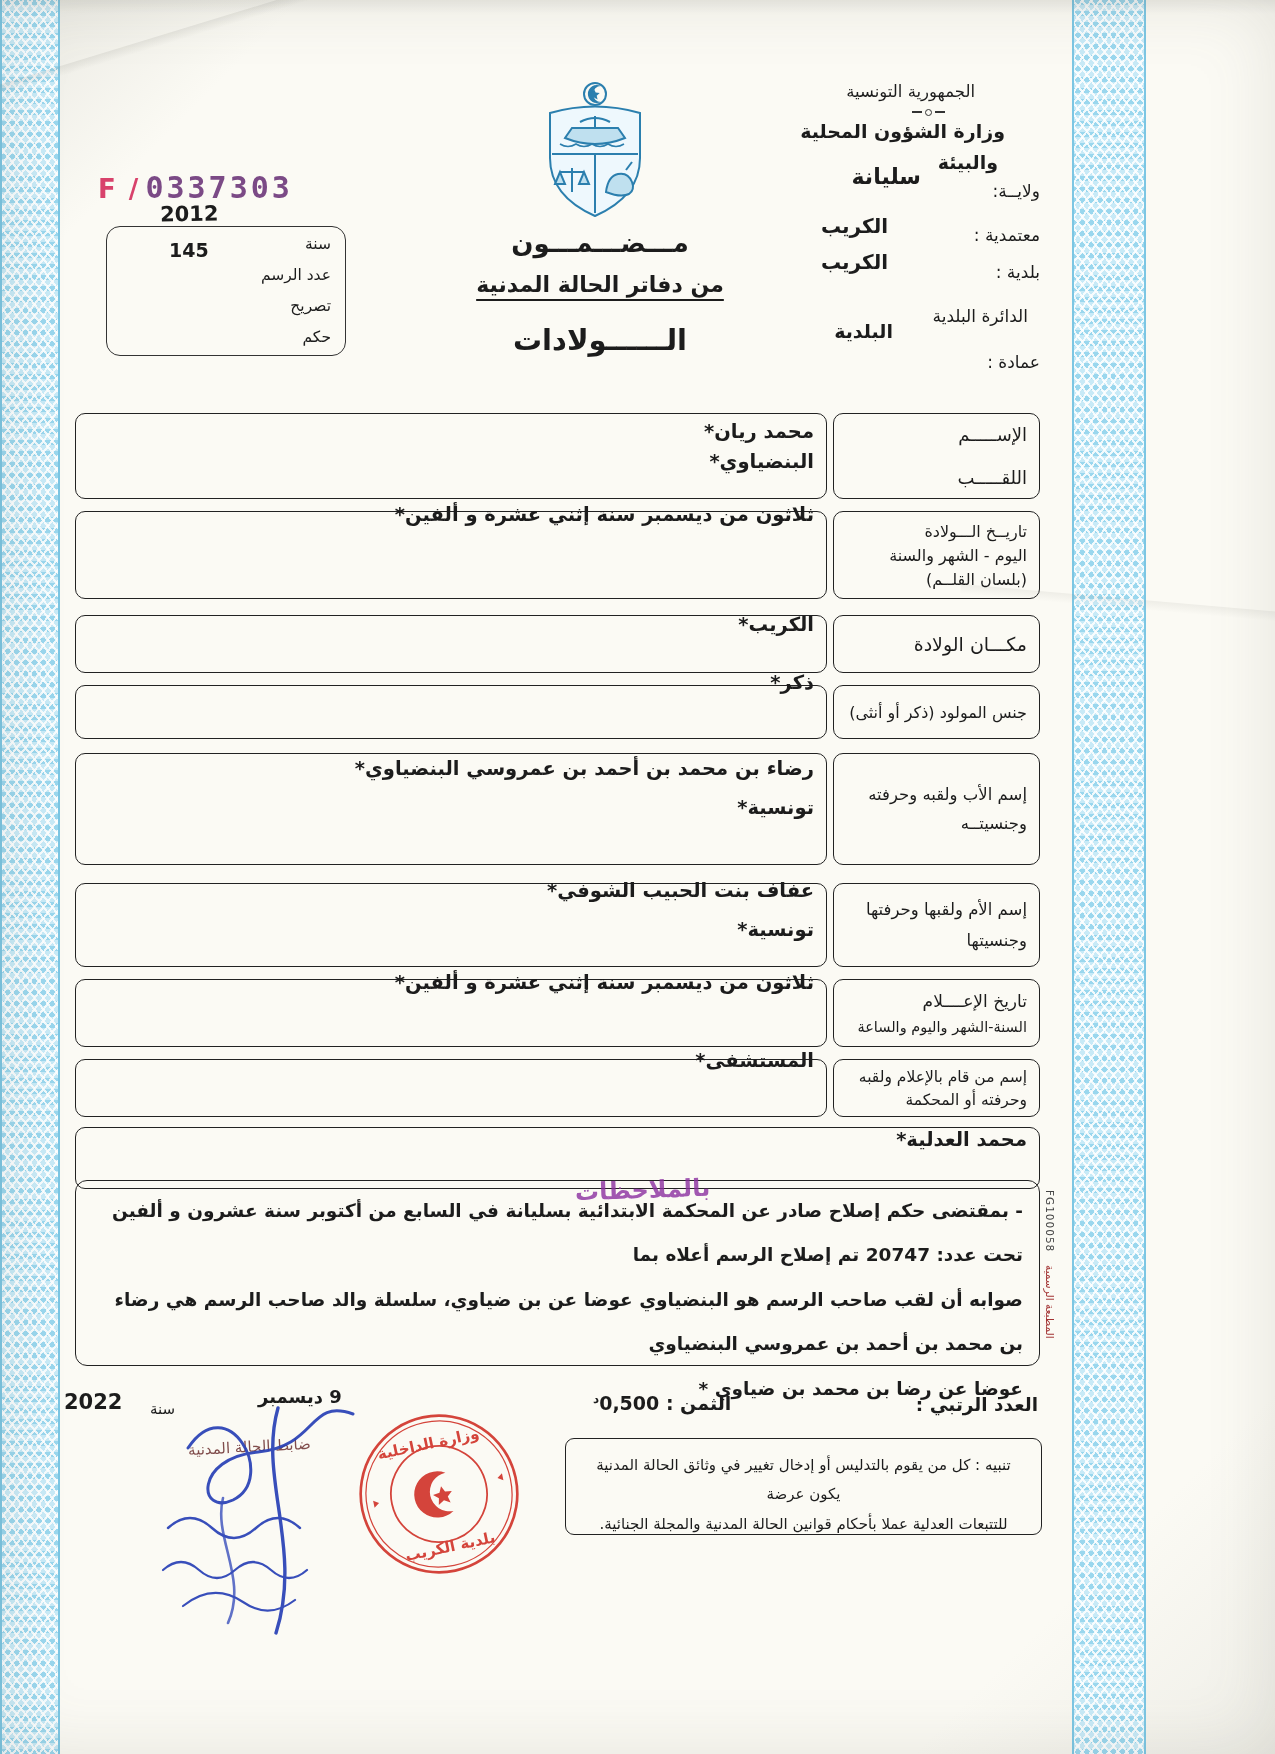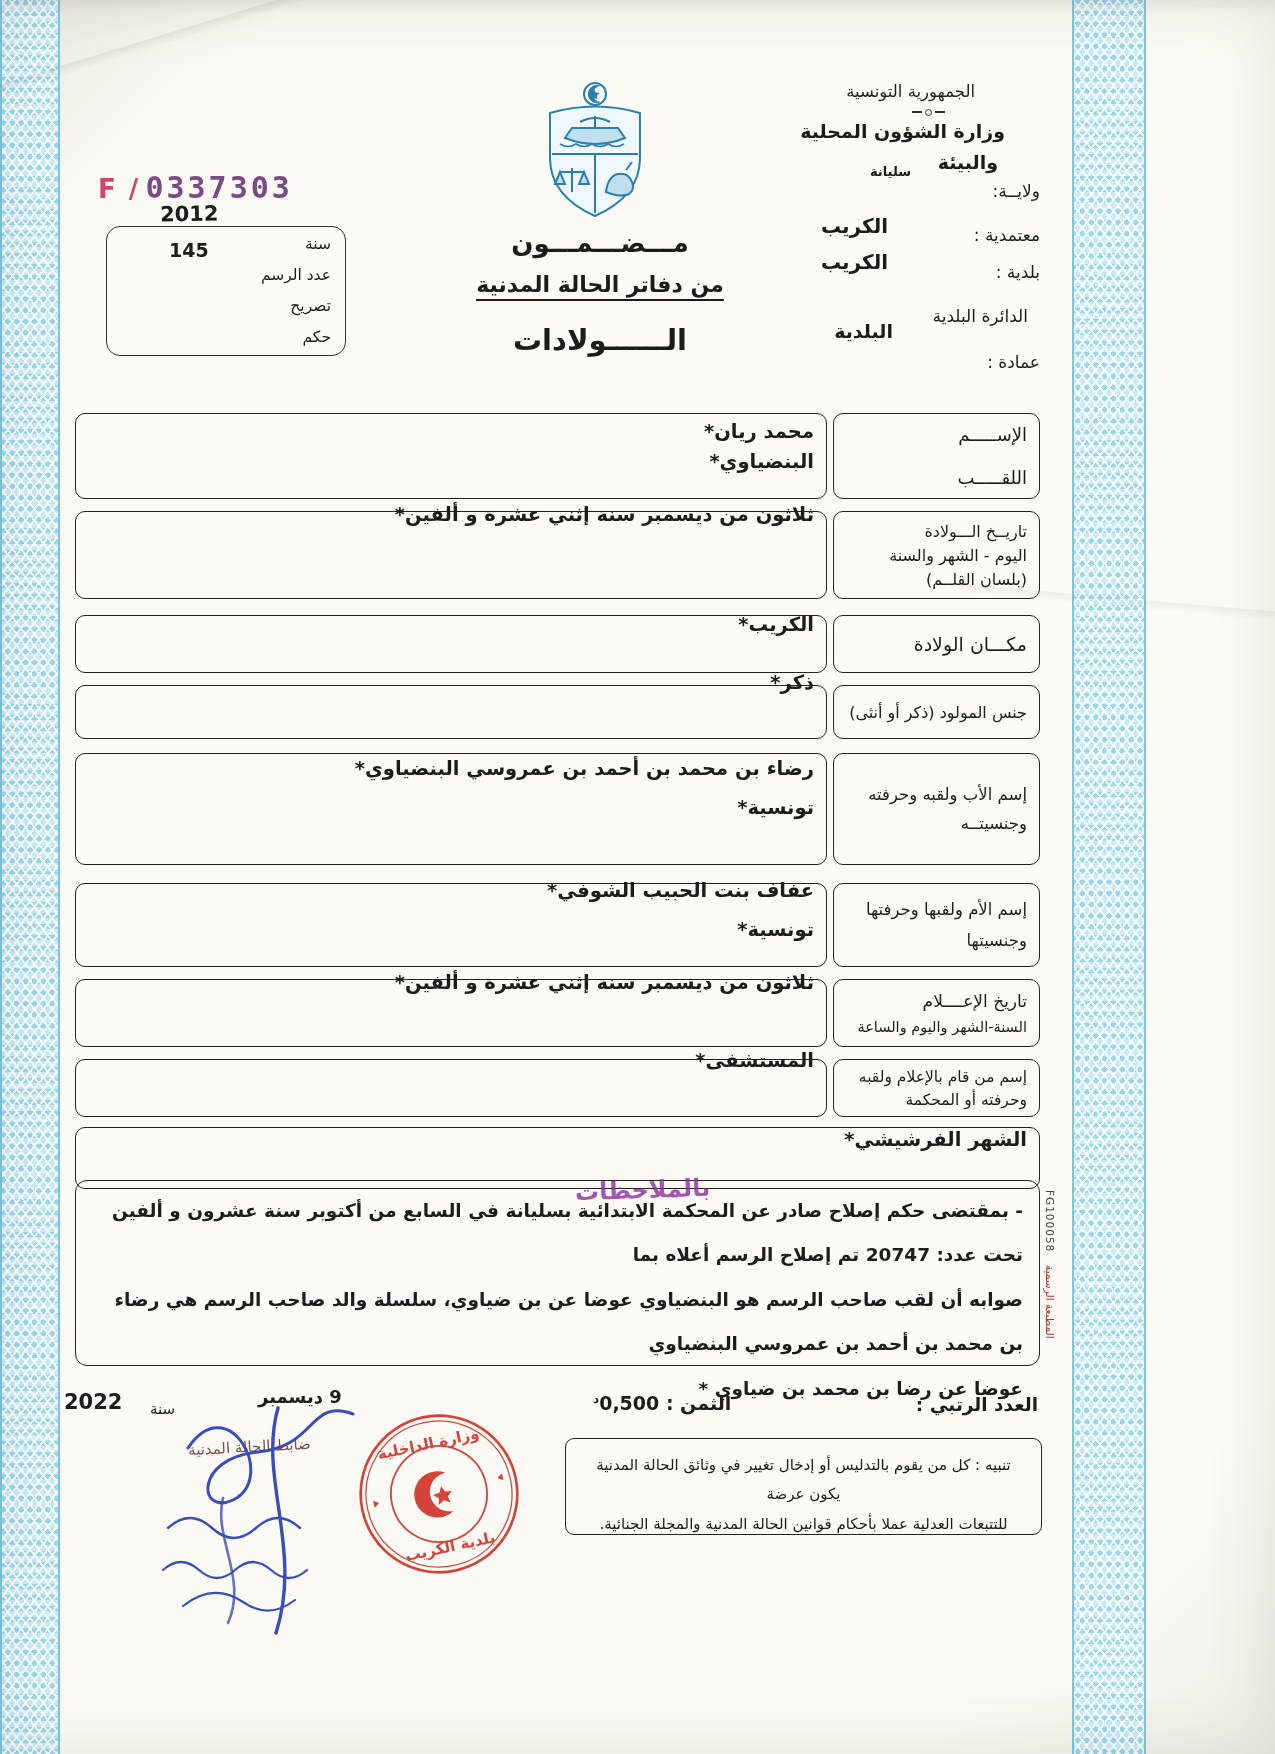--- a/index.html
+++ b/index.html
@@ -126,21 +126,21 @@
   <div class="abs rtl" style="right:300px;top:82px;font-size:16.5px">الجمهورية التونسية</div>
   <div class="abs ornament" style="right:330px;top:108px">
       <i class="bar"></i>
       <i class="dot"></i>
       <i class="bar"></i>
     </div>
   <div class="abs rtl f-bold" style="right:270px;top:120px;font-size:19px">وزارة الشؤون المحلية</div>
   <div class="abs rtl f-bold" style="right:277px;top:151px;font-size:19px">والبيئة</div>
 
   <div class="abs rtl hl" style="right:235px;top:181px">ولايــة:</div>
-  <div class="abs rtl hv" style="right:364px;top:164px;font-size:13px">سليانة</div>
+  <div class="abs rtl hv" style="right:354px;top:164px;font-size:22px">سليانة</div>
 
   <div class="abs rtl hl" style="right:235px;top:225px">معتمدية :</div>
   <div class="abs rtl hv" style="right:387px;top:214px;font-size:20px">الكريب</div>
 
   <div class="abs rtl hl" style="right:235px;top:262px">بلدية :</div>
   <div class="abs rtl hv" style="right:387px;top:250px;font-size:20px">الكريب</div>
 
   <div class="abs rtl hl" style="right:247px;top:306px">الدائرة البلدية</div>
   <div class="abs rtl hv" style="right:382px;top:320px;font-size:19px">البلدية</div>
 
@@ -225,21 +225,21 @@
         <div>إسم من قام بالإعلام ولقبه</div>
         <div>وحرفته أو المحكمة</div>
       </div>
       <div class="cbox">
         <div class="val" style="transform:translateY(-14px)">المستشفى*</div>
       </div>
     </div>
 
     <div class="frow" style="height:62px">
       <div class="cbox">
-        <div class="val" style="transform:translateY(-3px)">الشهر الفرشيشي*</div>
+        <div class="val" style="transform:translateY(-3px)">محمد العدلية*</div>
       </div>
     </div>
   </div>
 
   <div class="abs notebox">
     <div>- بمقتضى حكم إصلاح صادر عن المحكمة الابتدائية بسليانة في السابع من أكتوبر سنة عشرون و ألفين تحت عدد: 20747 تم إصلاح الرسم أعلاه بما</div>
     <div>صوابه أن لقب صاحب الرسم هو البنضياوي عوضا عن بن ضياوي، سلسلة والد صاحب الرسم هي رضاء بن محمد بن أحمد بن عمروسي البنضياوي</div>
     <div>عوضا عن رضا بن محمد بن ضياوي *</div>
   </div>
   <div class="abs note-overlay">بالملاحظات</div>

